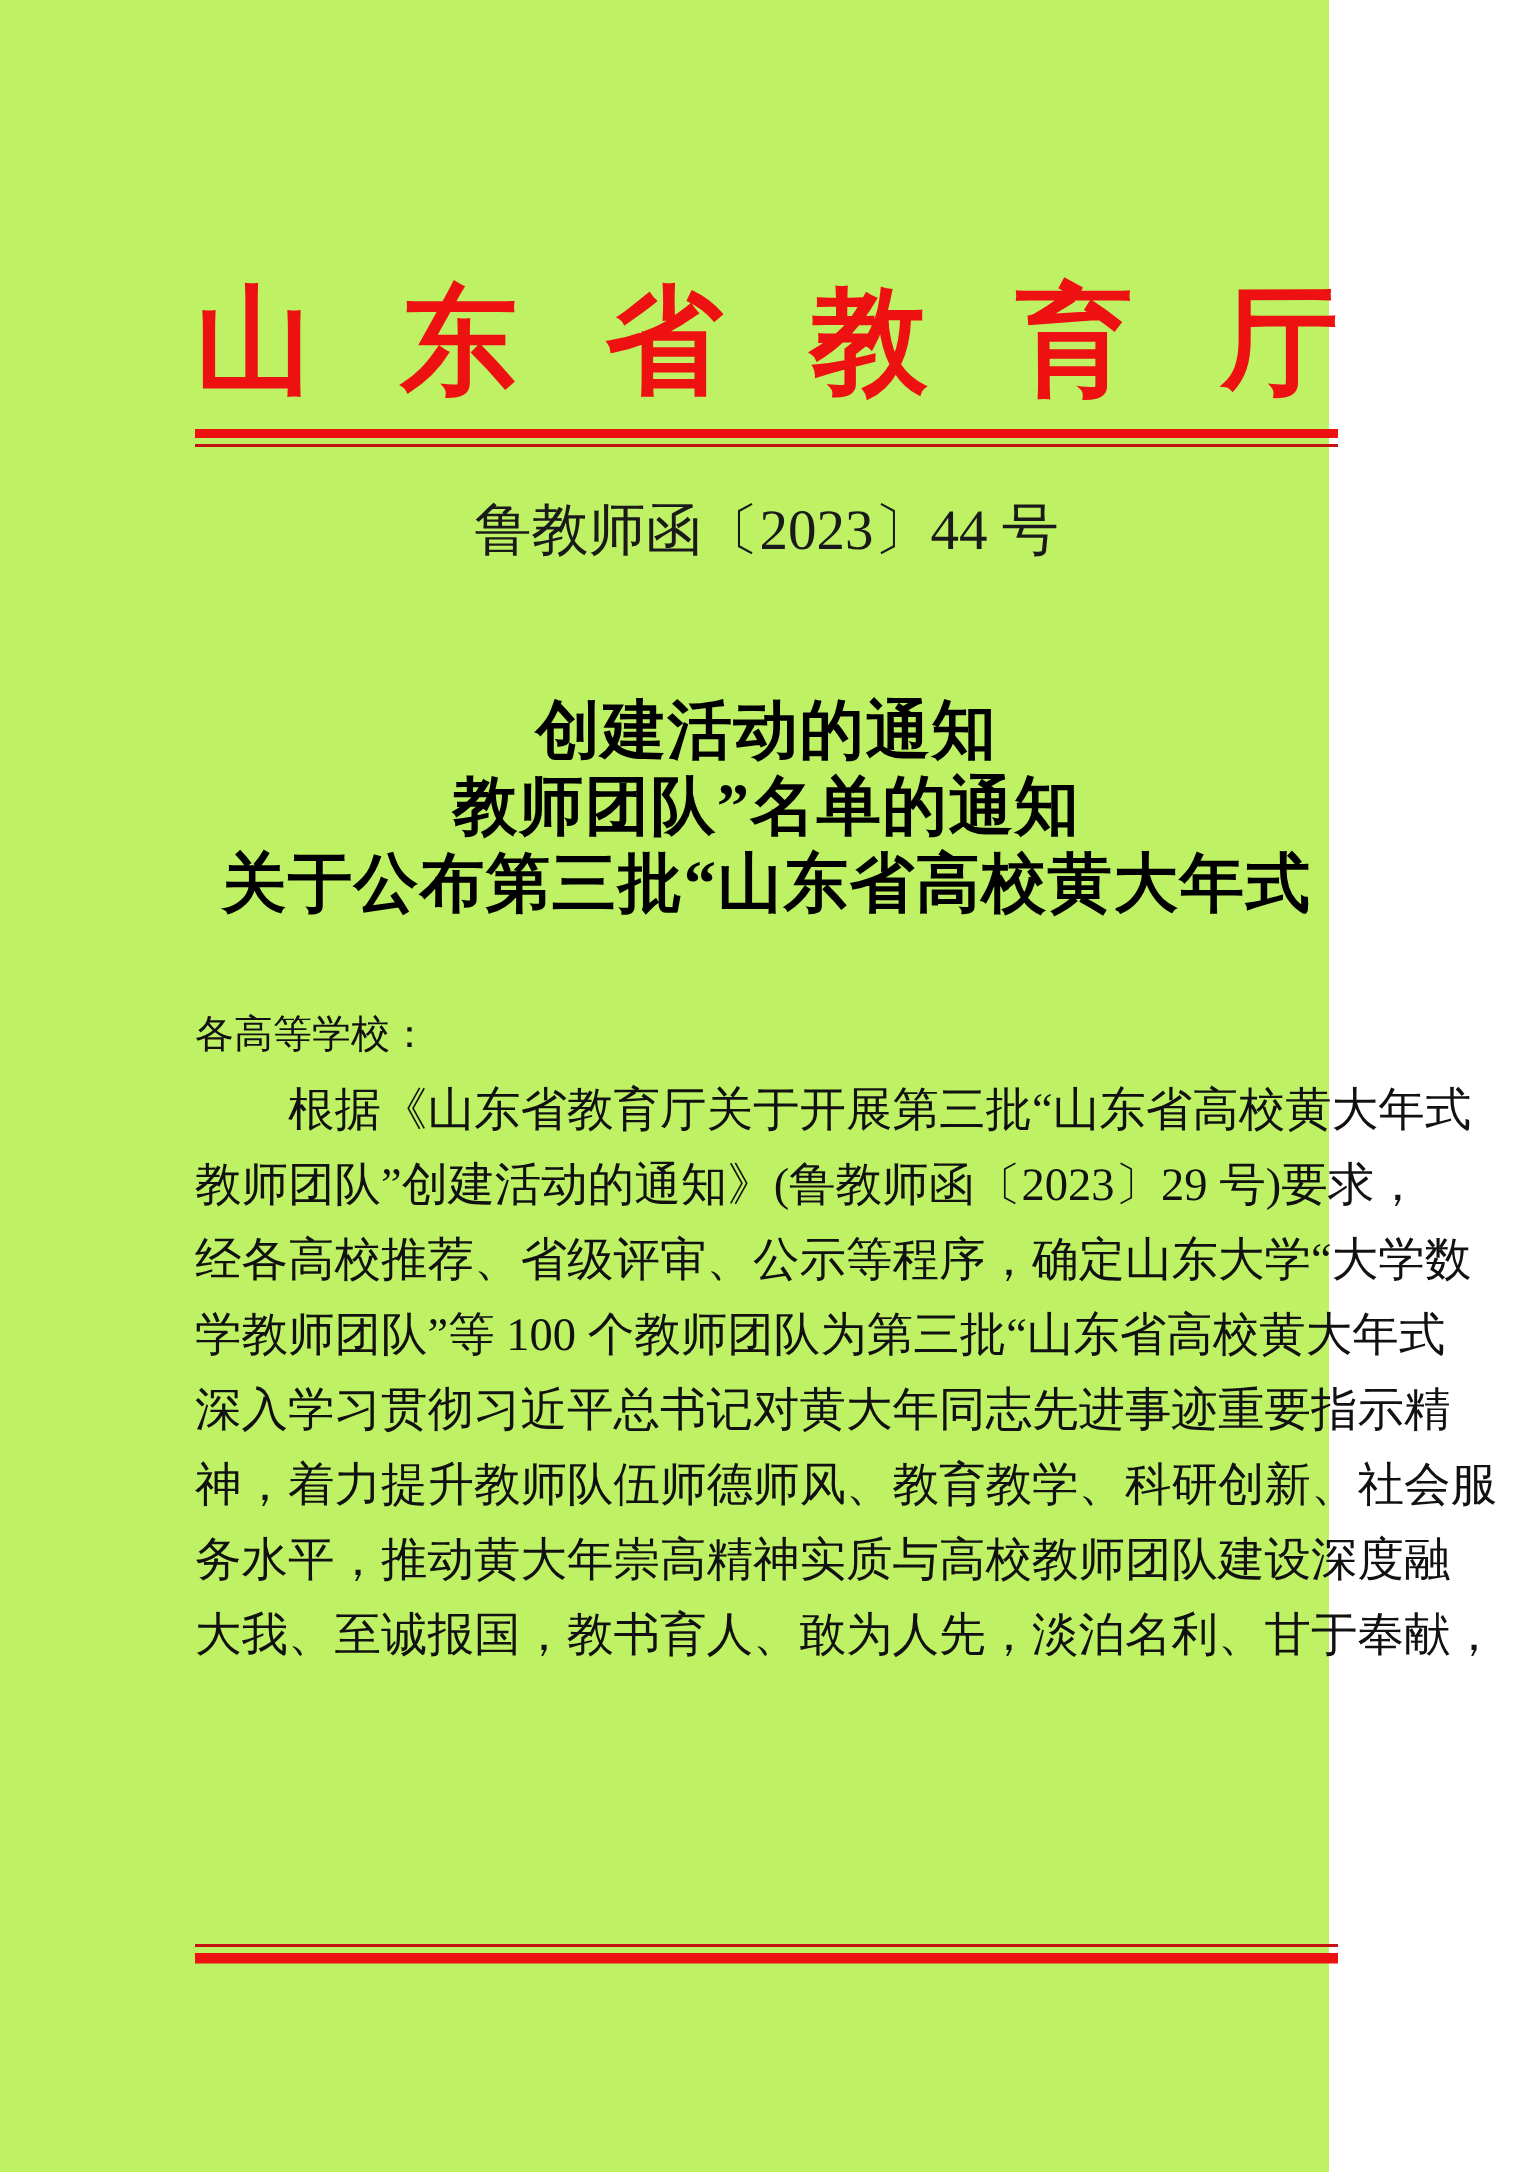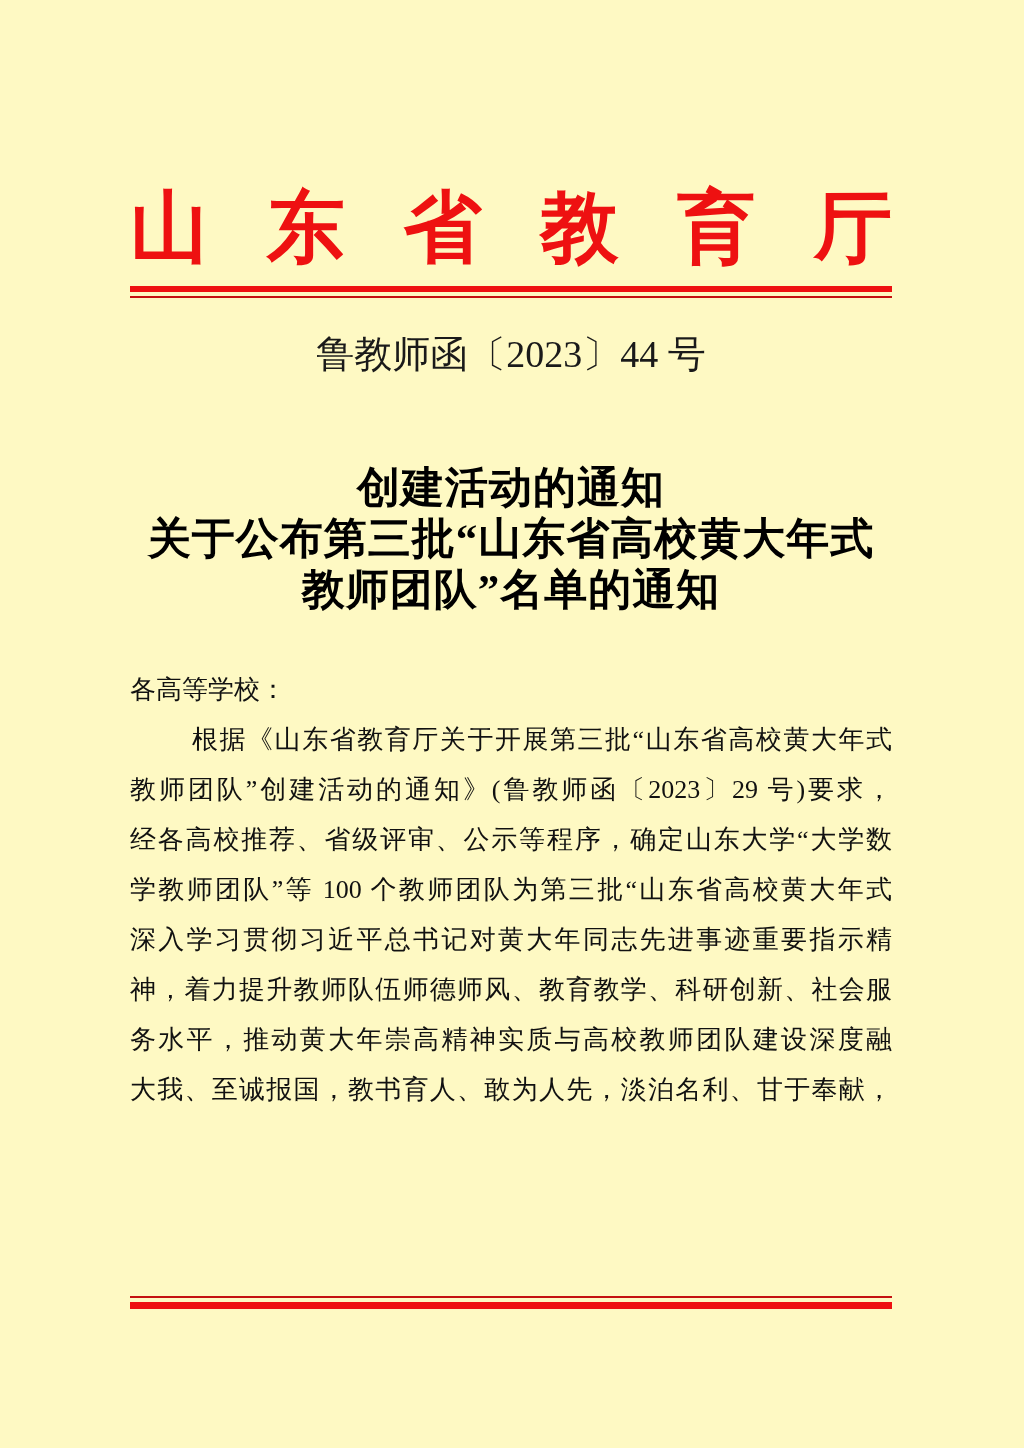--- a/index.html
+++ b/index.html
@@ -4,22 +4,22 @@
 <style>
   * { margin: 0; padding: 0; box-sizing: border-box; }
   html, body {
     width: 1024px; height: 1448px;
     background: #ffffff;
     font-family: "Liberation Serif", "DejaVu Serif", serif;
     overflow: hidden;
   }
   .page {
     position: relative;
-    width: 1024px; height: 1448px;
-    background: #fef9c3;
+    width: 886px; height: 1448px;
+    background: #bef264;
   }
   
   .agency-name {
     position: absolute;
     top: 176px; left: 130px; width: 762px; height: 104px;
     font-size: 78px; line-height: 104px;
     font-weight: 700;
     color: #ee1111;
     white-space: nowrap;
     text-align: justify;
@@ -51,21 +51,21 @@
     letter-spacing: 1px;
   }
   
   .body-block {
     position: absolute;
     top: 665px; left: 130px; width: 762px;
     color: #111111;
   }
   .body-line {
     height: 50px;
-    font-size: 26px; line-height: 50px;
+    font-size: 31px; line-height: 50px;
     white-space: nowrap;
     text-align: justify;
     text-align-last: justify;
   }
   .body-line.no-justify {
     text-align: left;
     text-align-last: left;
   }
   .body-line.indent { padding-left: 62px; }
   .salutation {
@@ -81,22 +81,22 @@
 
   <div class="agency-name">山 东 省 教 育 厅</div>
 
   <div class="rule rule-top-thick"></div>
   <div class="rule rule-top-thin"></div>
 
   <div class="doc-number">鲁教师函〔2023〕44 号</div>
 
   <div class="doc-title">
     <div class="title-line">创建活动的通知</div>
+    <div class="title-line">教师团队”名单的通知</div>
     <div class="title-line">关于公布第三批“山东省高校黄大年式</div>
-    <div class="title-line">教师团队”名单的通知</div>
   </div>
 
   <div class="body-block">
     <div class="salutation">各高等学校：</div>
     <div>
         <div class="body-line indent">根据《山东省教育厅关于开展第三批“山东省高校黄大年式</div>
         <div class="body-line">教师团队”创建活动的通知》(鲁教师函〔2023〕29 号)要求，</div>
         <div class="body-line">经各高校推荐、省级评审、公示等程序，确定山东大学“大学数</div>
         <div class="body-line">学教师团队”等 100 个教师团队为第三批“山东省高校黄大年式</div>
         <div class="body-line">深入学习贯彻习近平总书记对黄大年同志先进事迹重要指示精</div>

